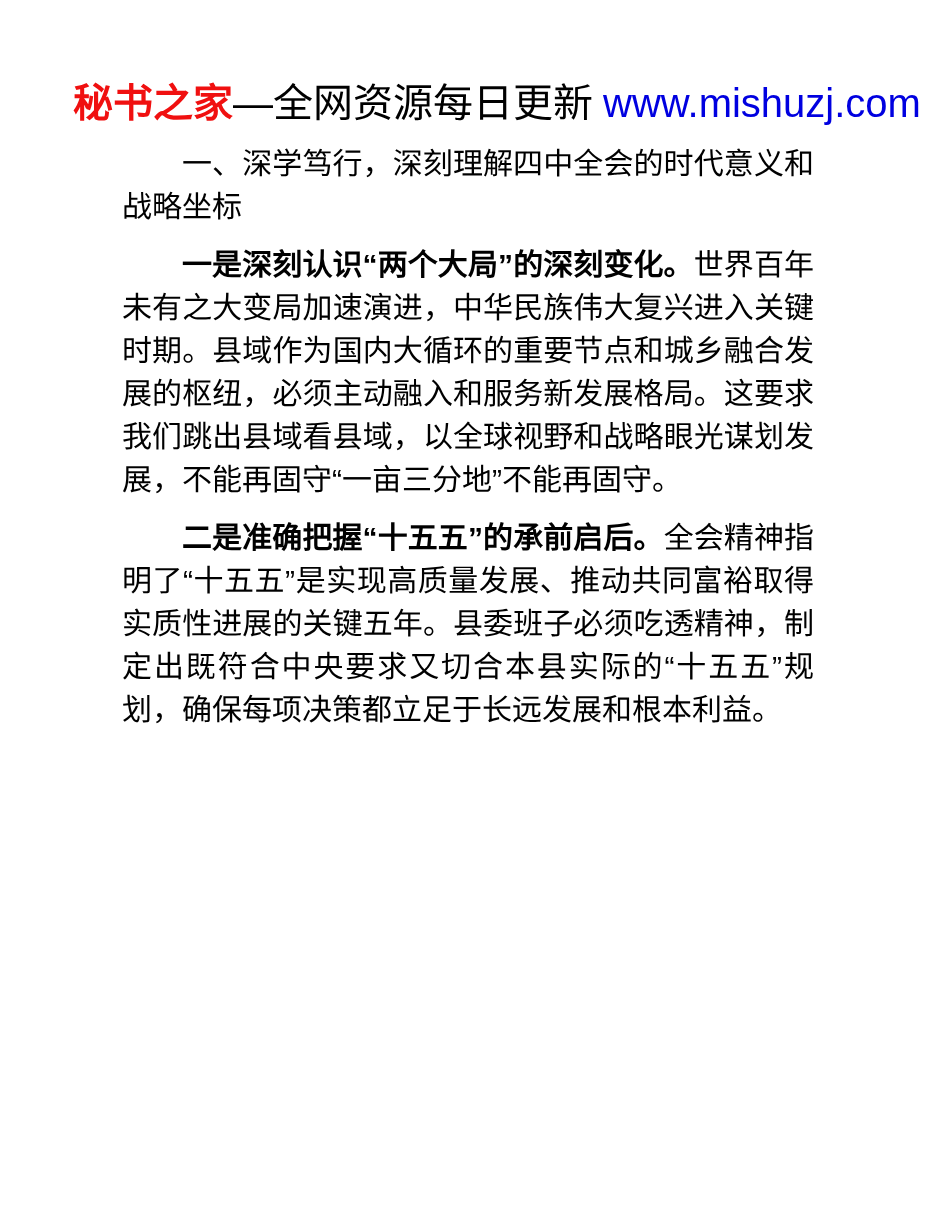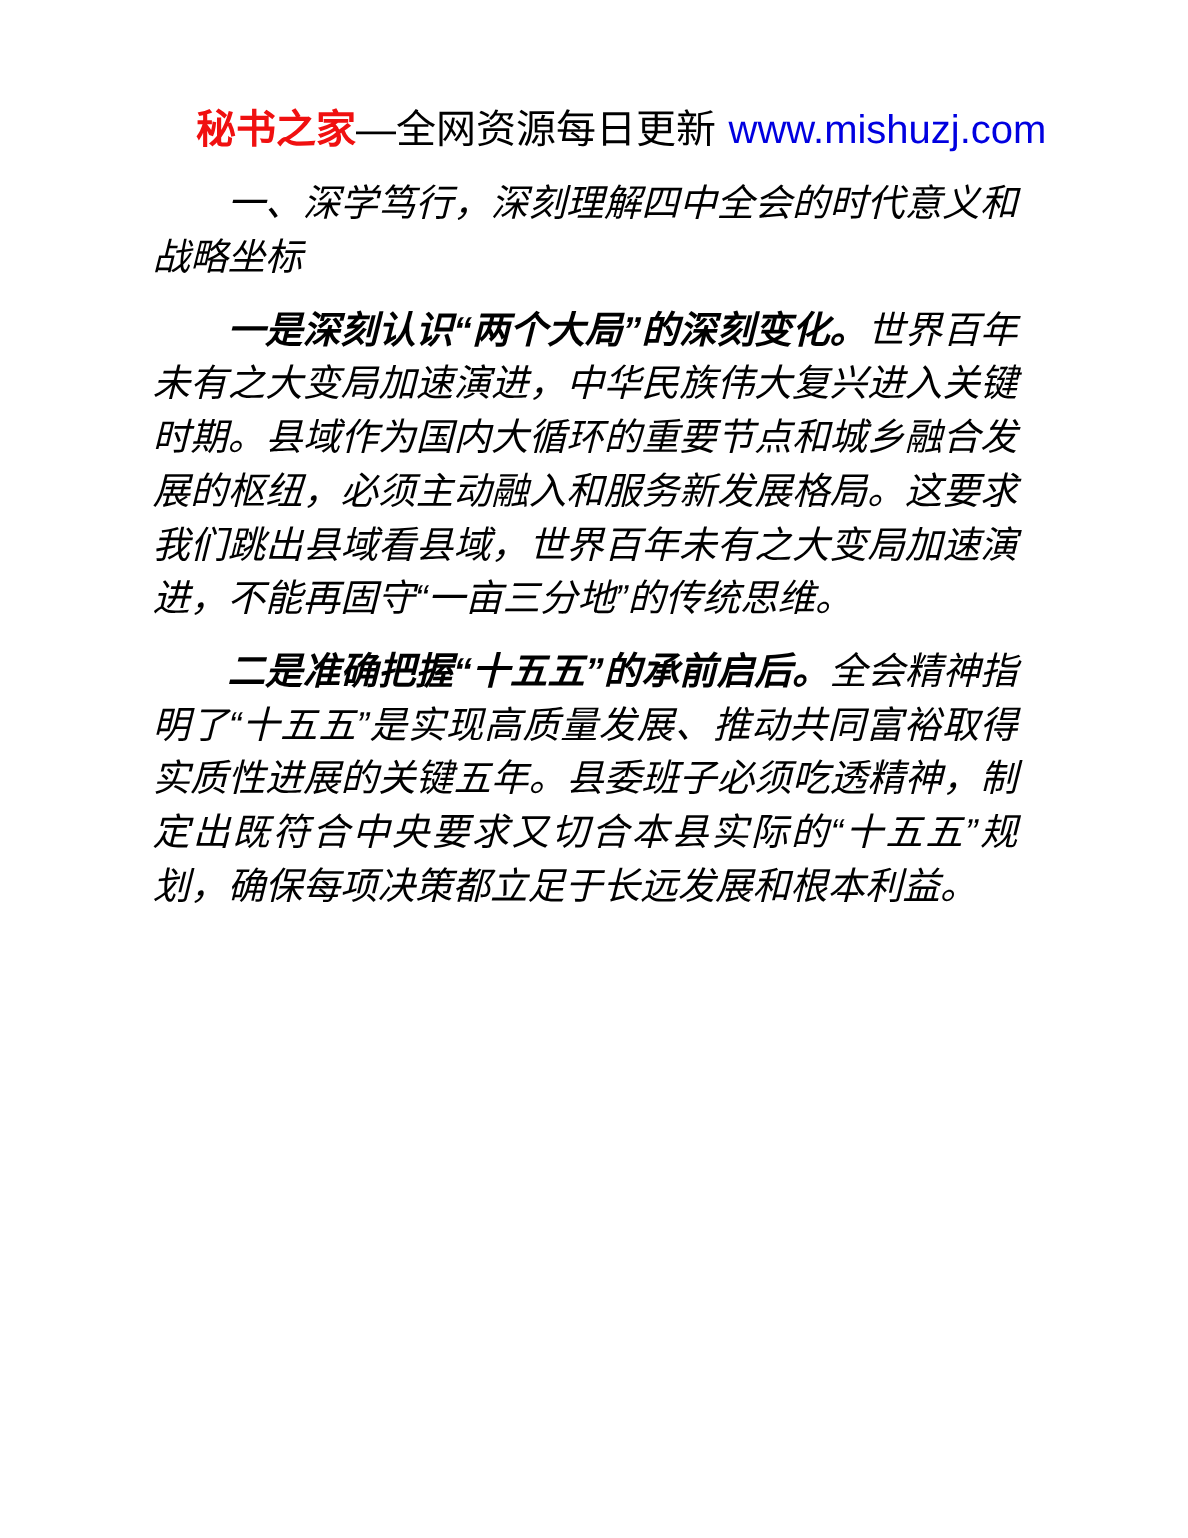--- a/index.html
+++ b/index.html
@@ -16,21 +16,21 @@
   }
   .page {
     width: 950px;
     height: 1230px;
     background: #ffffff;
     box-sizing: border-box;
     padding-top: 82px;
   }
   .site-header {
     text-align: center;
-    font-size: 32px;
+    font-size: 40px;
     line-height: 43px;
     margin: 0 0 17px 0;
     white-space: nowrap;
     padding-left: 44px;
   }
   .site-brand {
     color: var(--brand-red, #ff0000);
     font-weight: bold;
   }
   .site-tagline {
@@ -44,21 +44,20 @@
   .doc-body {
     margin-left: 122px;
     width: 692px;
     font-size: 30px;
     line-height: 43px;
     text-align: justify;
   }
   .para {
     margin: 0 0 15px 0;
     text-indent: 2em;
-    font-style: italic;
   }
   .para:last-child {
     margin-bottom: 0;
   }
   .lead-bold {
     font-weight: bold;
     margin-top: 28px;
   }
 </style>
 </head>
@@ -71,21 +70,21 @@
   </div>
 
   <div class="doc-body">
 
     <p class="para">一、深学笃行，深刻理解四中全会的时代意义和战略坐标</p>
 
 
 
 
     <p class="para">
-      <span class="lead-bold">一是深刻认识“两个大局”的深刻变化。</span><span>世界百年未有之大变局加速演进，中华民族伟大复兴进入关键时期。县域作为国内大循环的重要节点和城乡融合发展的枢纽，必须主动融入和服务新发展格局。这要求我们跳出县域看县域，世界百年未有之大变局加速演进，不能再固守“一亩三分地”的传统思维。</span>
+      <span class="lead-bold">一是深刻认识“两个大局”的深刻变化。</span><span>世界百年未有之大变局加速演进，中华民族伟大复兴进入关键时期。县域作为国内大循环的重要节点和城乡融合发展的枢纽，必须主动融入和服务新发展格局。这要求我们跳出县域看县域，以全球视野和战略眼光谋划发展，不能再固守“一亩三分地”不能再固守。</span>
     </p>
 
     <p class="para">
       <span class="lead-bold">二是准确把握“十五五”的承前启后。</span><span>全会精神指明了“十五五”是实现高质量发展、推动共同富裕取得实质性进展的关键五年。县委班子必须吃透精神，制定出既符合中央要求又切合本县实际的“十五五”规划，确保每项决策都立足于长远发展和根本利益。</span>
     </p>
 
   </div>
 </div>
 
 </body></html>

